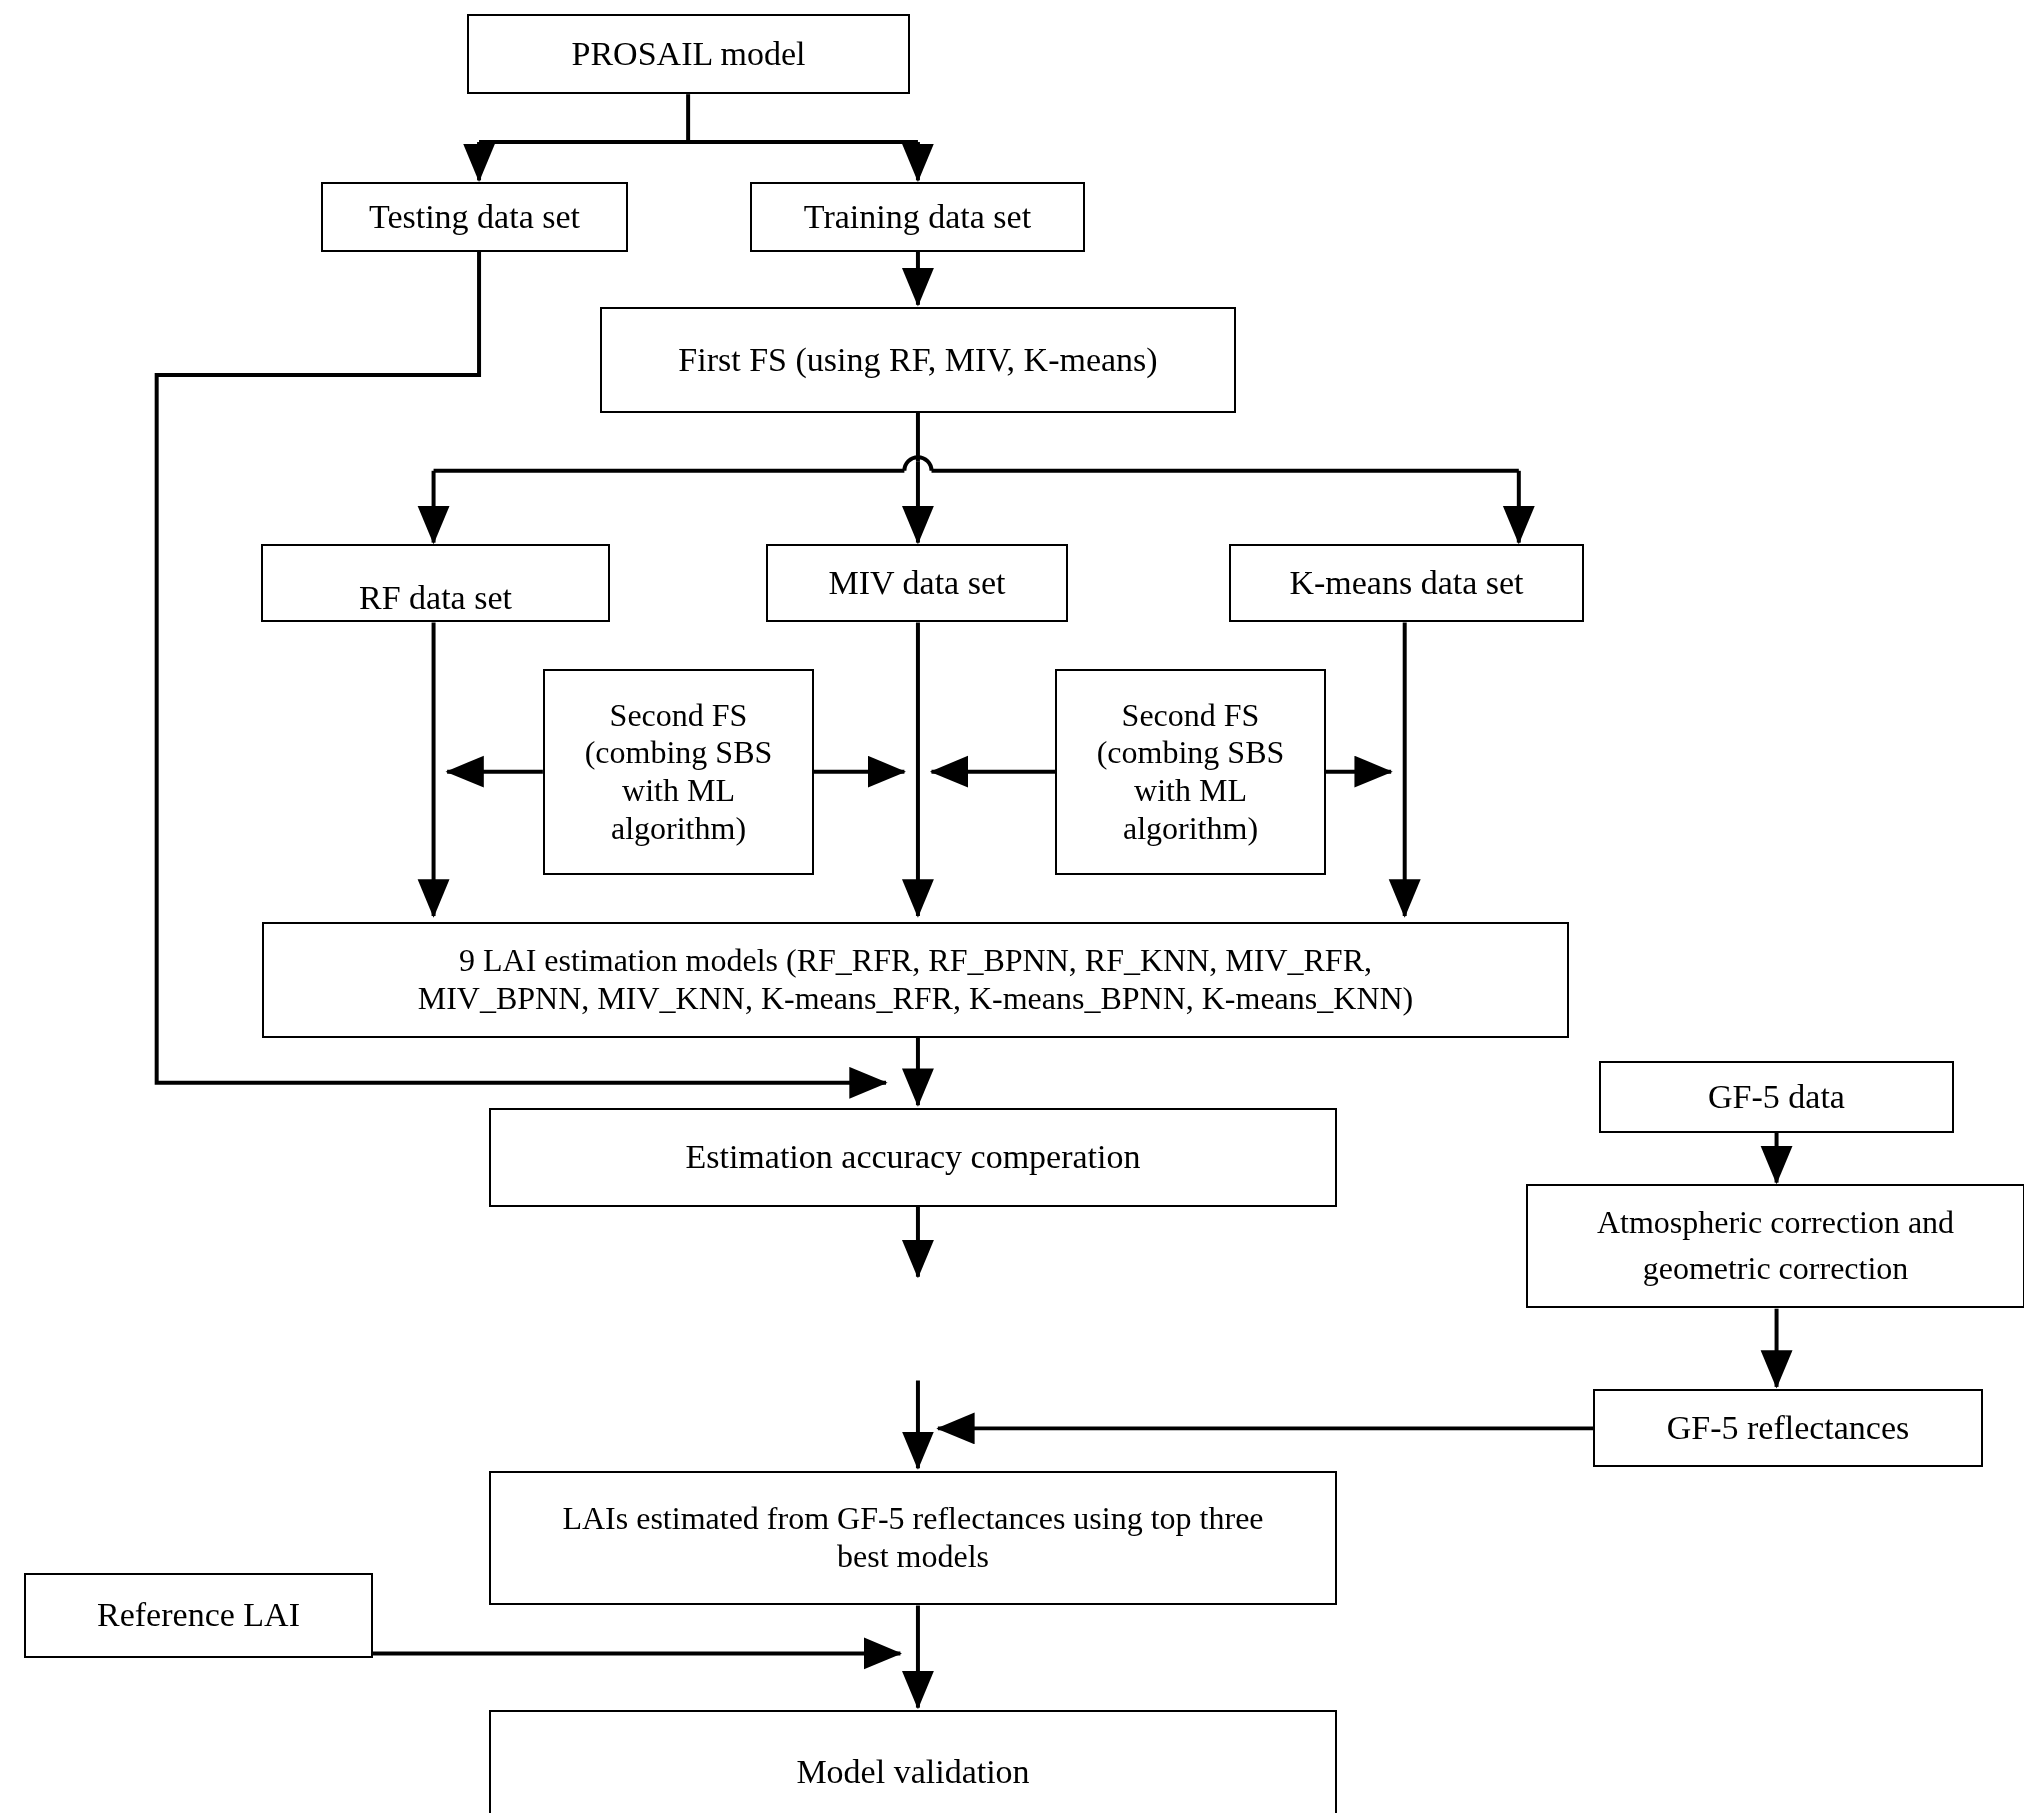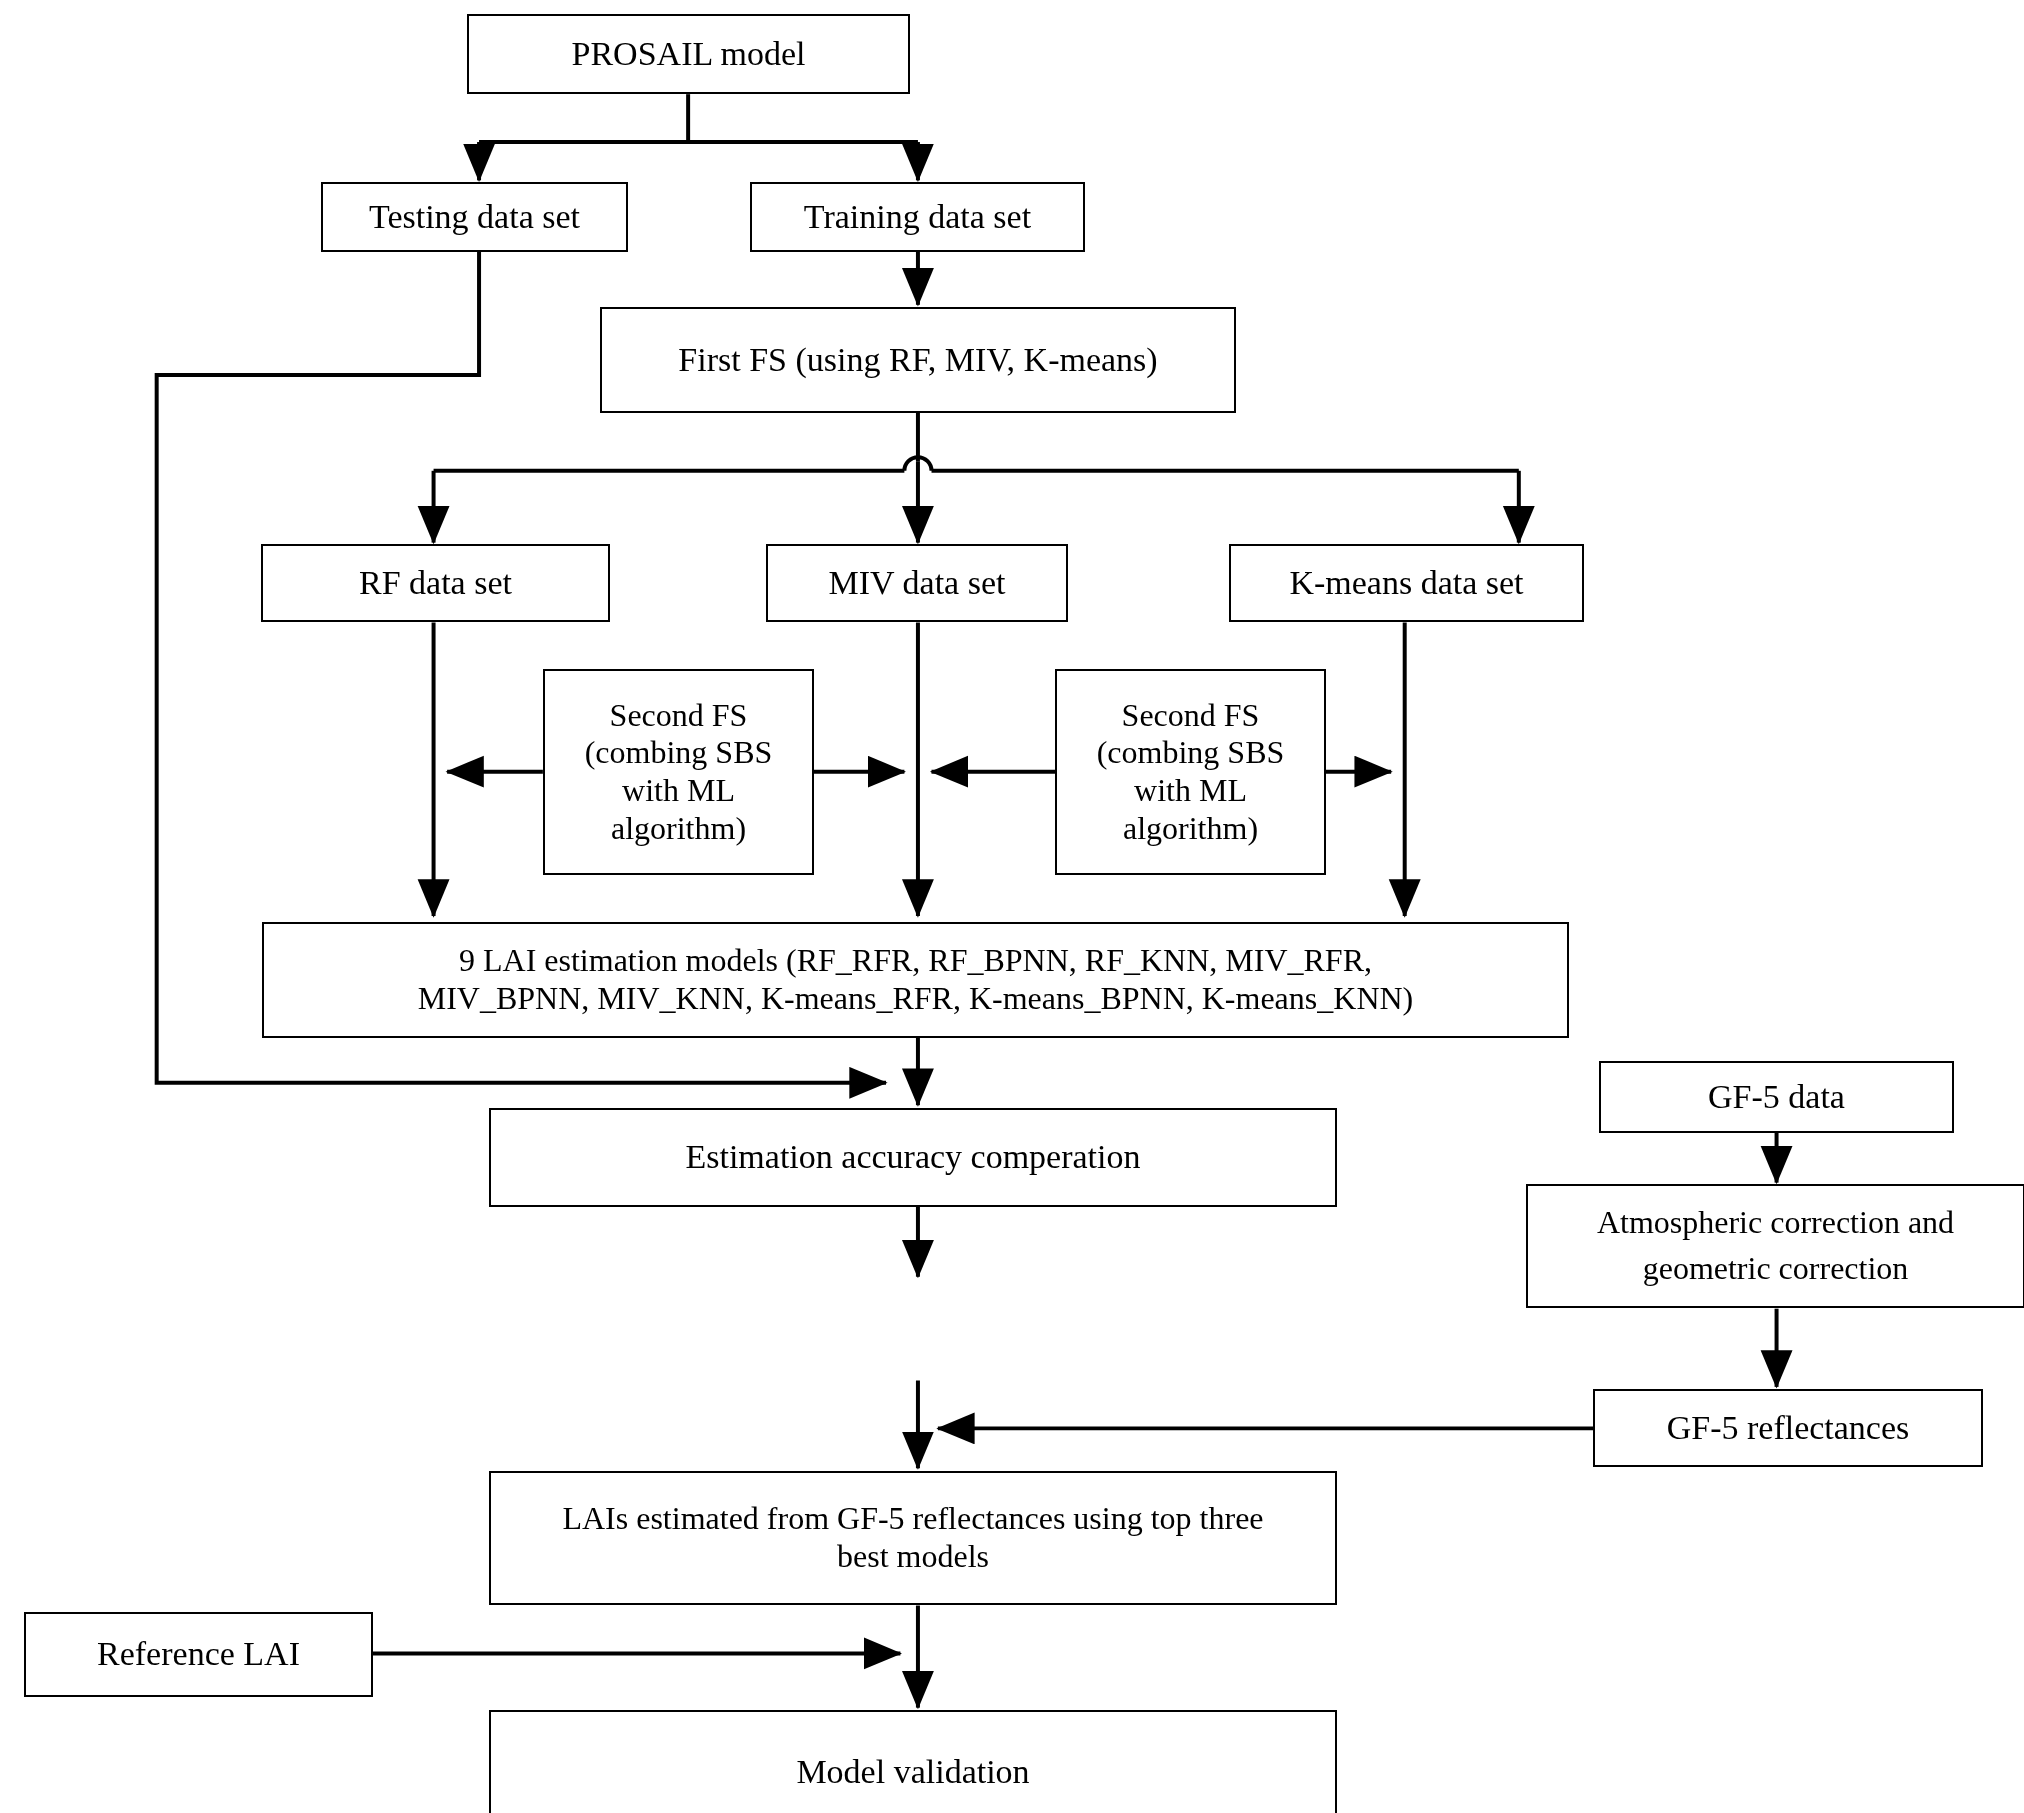--- a/index.html
+++ b/index.html
@@ -81,21 +81,21 @@
   </div>
 
   <div class="node t42 nowrap" style="left:750px;top:182px;width:335px;height:70px;">
     <span>Training data set</span>
   </div>
 
   <div class="node t42 nowrap" style="left:600px;top:307px;width:636px;height:106px;">
     <span>First FS (using RF, MIV, K-means)</span>
   </div>
 
-  <div class="node t42 nowrap" style="left:261px;top:544px;width:349px;height:78px;">
+  <div class="node t42 nowrap" style="left:261px;top:544px;width:349px;height:78px;align-items:flex-end;">
     <span>RF data set</span>
   </div>
 
   <div class="node t42 nowrap" style="left:766px;top:544px;width:302px;height:78px;">
     <span>MIV data set</span>
   </div>
 
   <div class="node t42 nowrap" style="left:1229px;top:544px;width:355px;height:78px;">
     <span>K-means data set</span>
   </div>
@@ -135,21 +135,21 @@
 
   <div class="node t42 nowrap" style="left:1593px;top:1389px;width:390px;height:78px;">
     <span>GF-5 reflectances</span>
   </div>
 
   <div class="node t40" style="left:489px;top:1471px;width:848px;height:134px;flex-direction:column;">
     <span>LAIs estimated from GF-5 reflectances using top three</span>
     <span>best models</span>
   </div>
 
-  <div class="node t42 nowrap" style="left:24px;top:1612px;width:349px;height:85px;">
+  <div class="node t42 nowrap" style="left:24px;top:1573px;width:349px;height:85px;">
     <span>Reference LAI</span>
   </div>
 
   <div class="node t42 nowrap" style="left:489px;top:1710px;width:848px;height:124px;">
     <span>Model validation</span>
   </div>
 
 </div>
 
 

